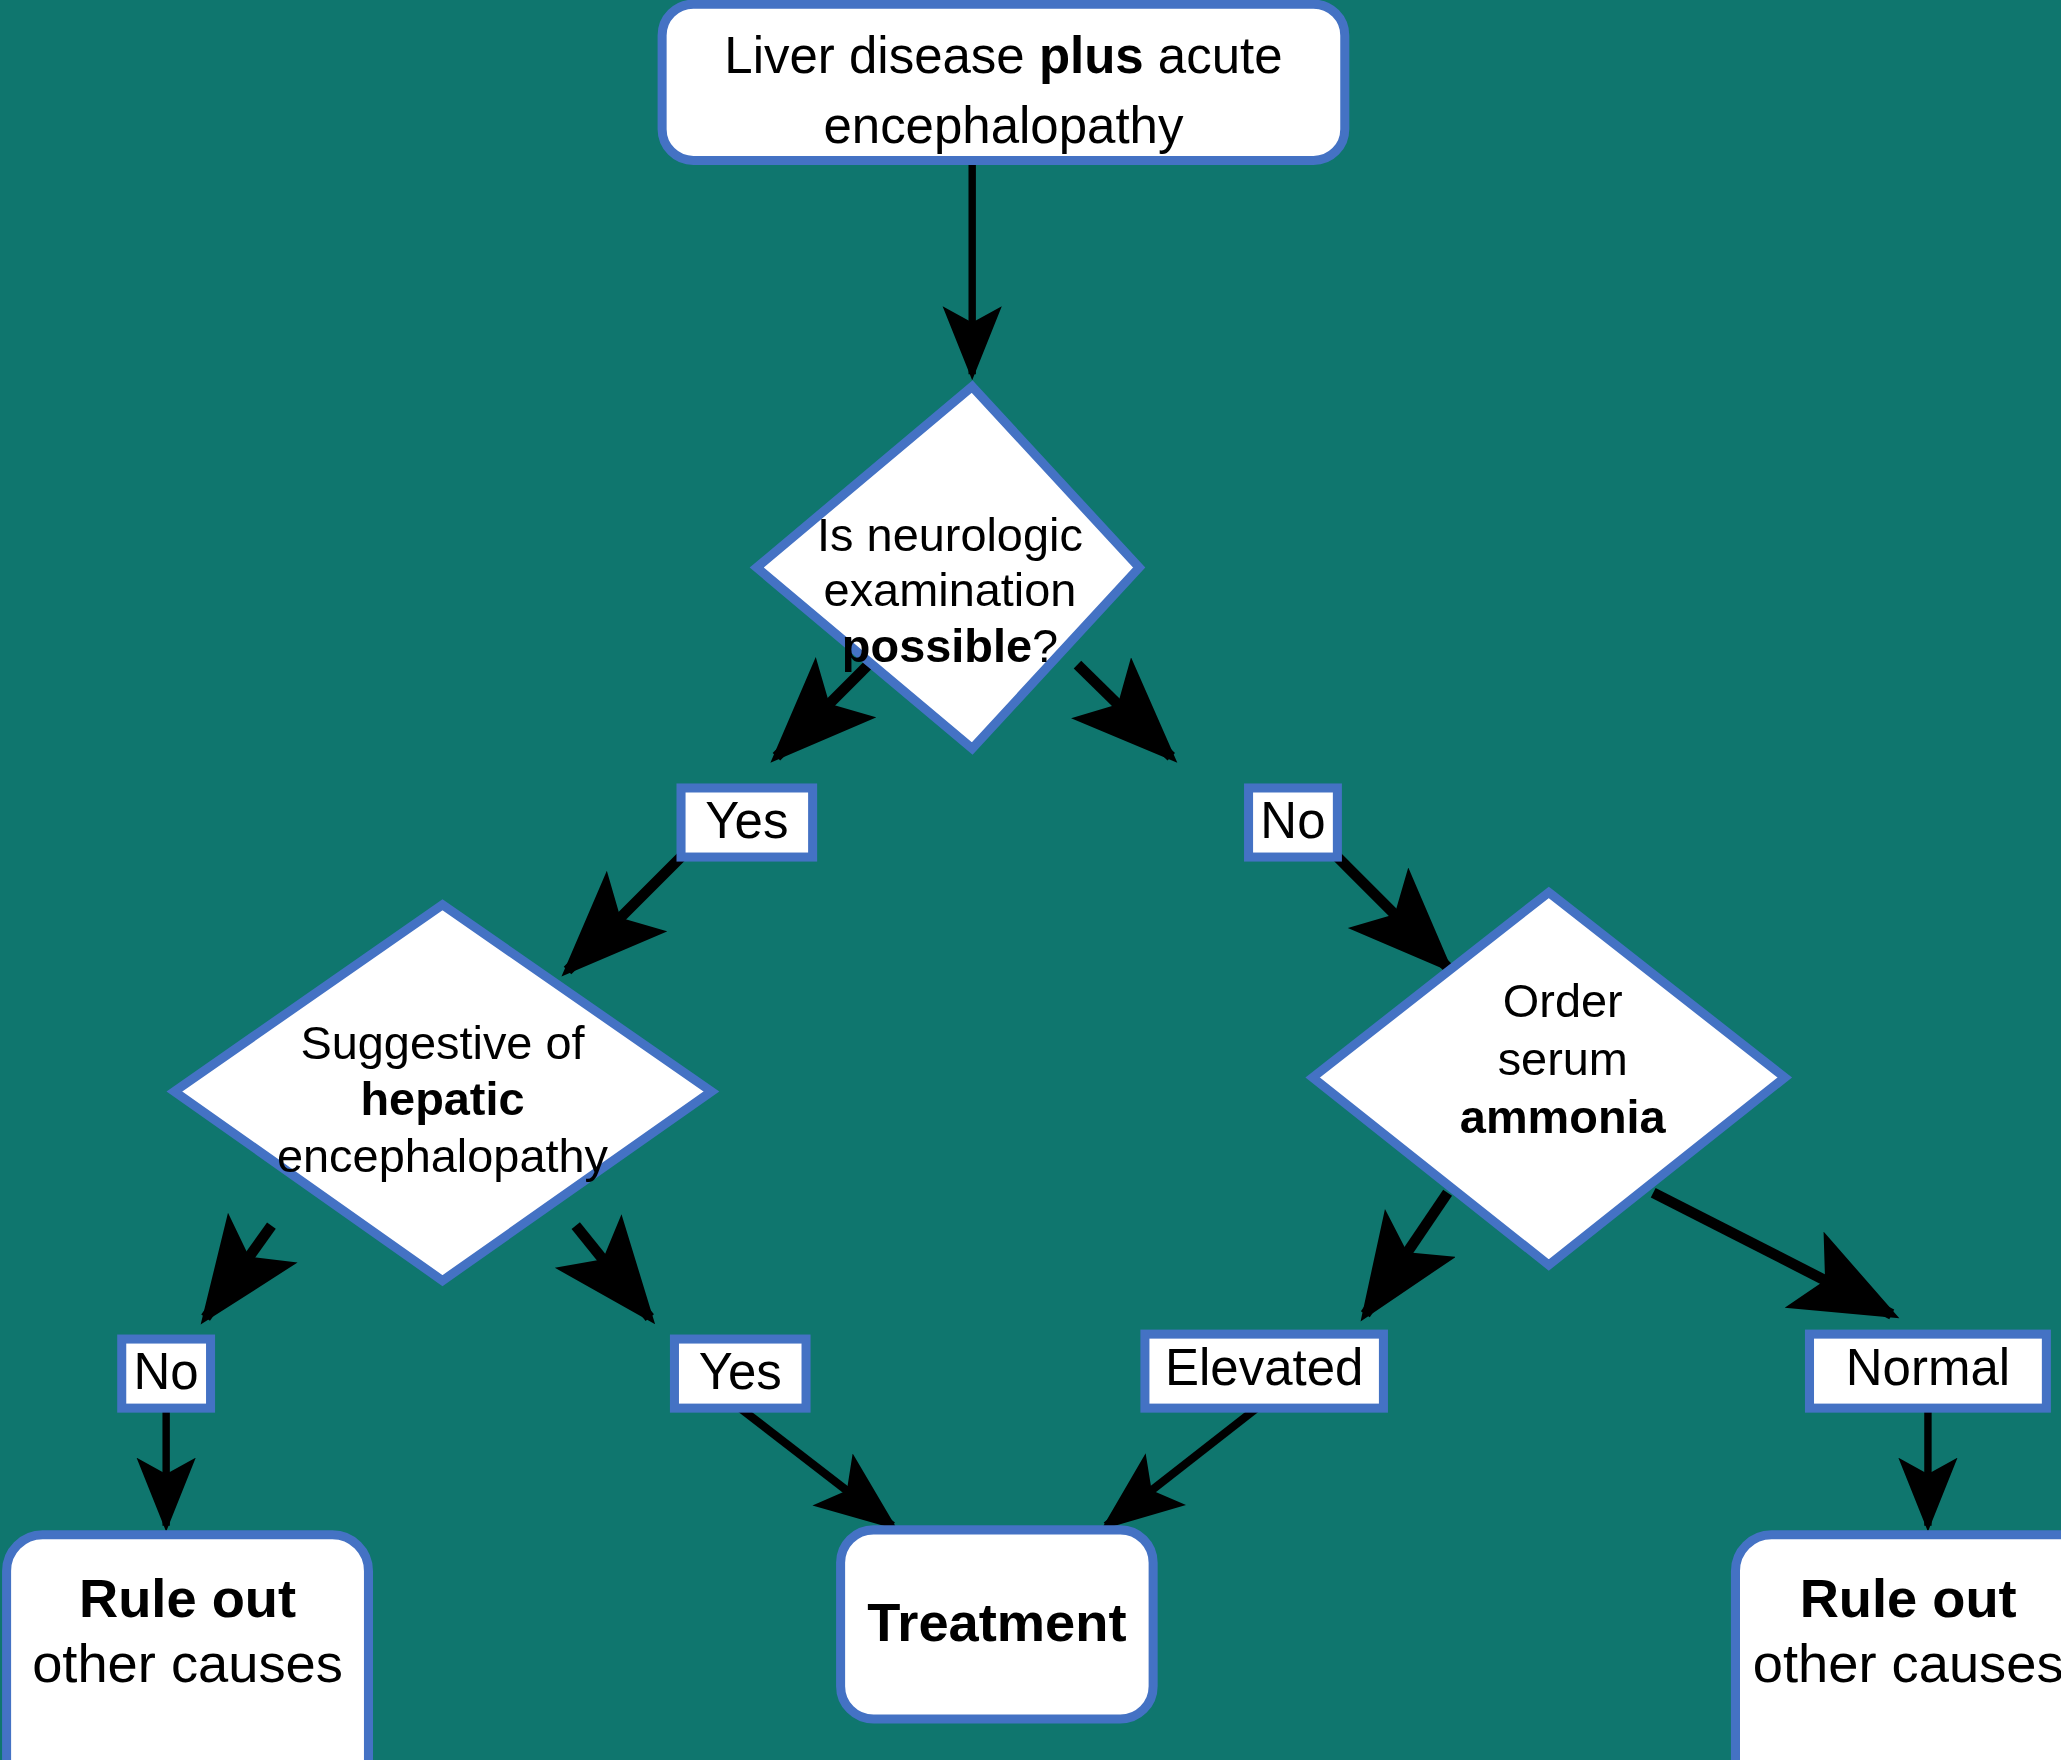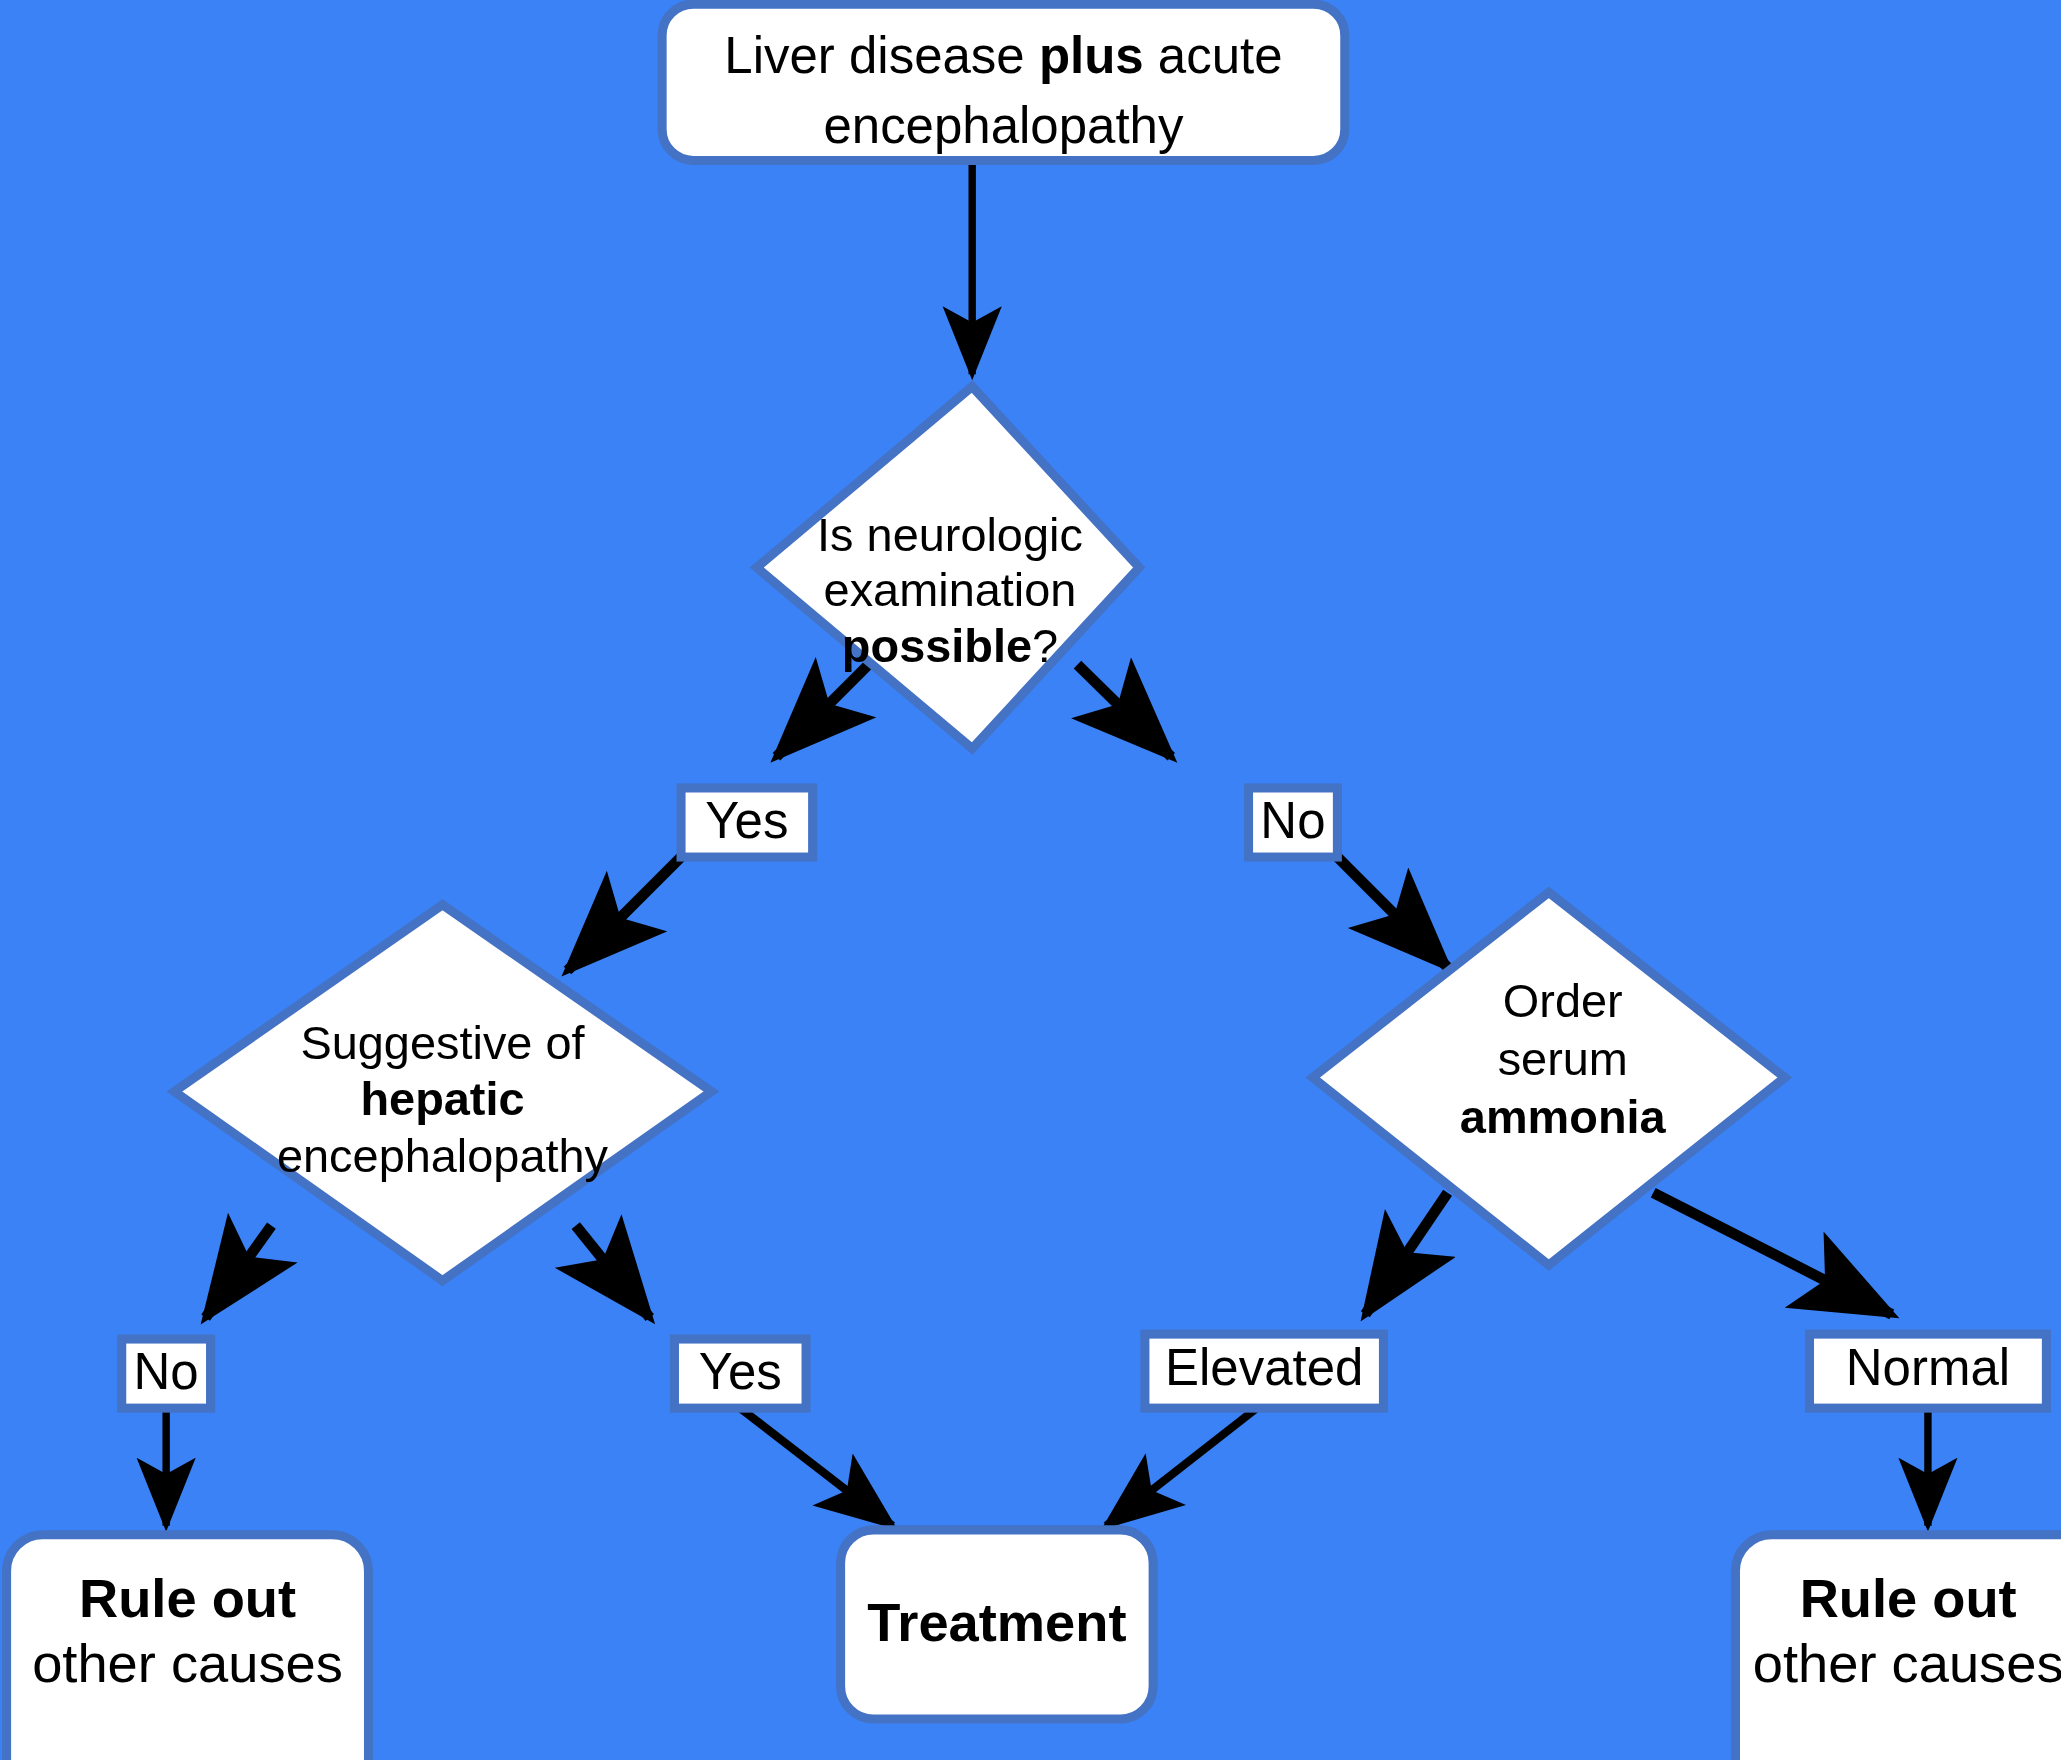--- a/index.html
+++ b/index.html
@@ -4,21 +4,21 @@
 <style>
   html, body {
     margin: 0;
     padding: 0;
     background: #ffffff;
   }
   #page {
     position: relative;
     width: 2062px;
     height: 1761px;
-    background: #3b82f6;
+    background: #0f766e;
     font-family: "Liberation Sans", sans-serif;
     overflow: hidden;
   }
   svg.flow {
     position: absolute;
     inset: 0;
     width: 2062px;
     height: 1761px;
     display: block;
   }

